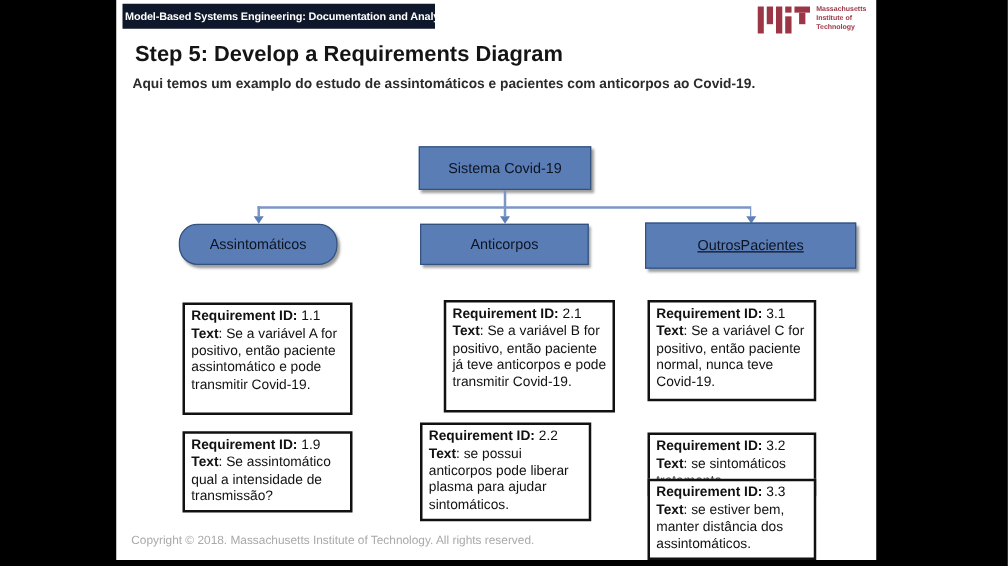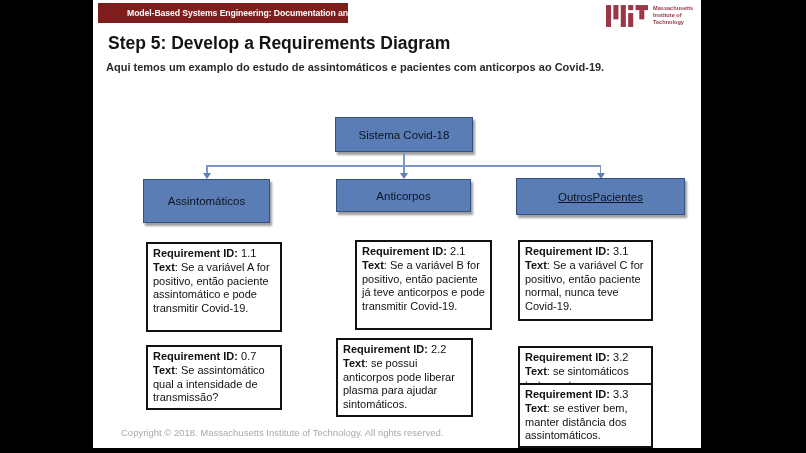--- a/index.html
+++ b/index.html
@@ -1,37 +1,37 @@
 <!DOCTYPE html>
 <html><head>
 <meta charset="utf-8">
 <style>
   html,body{margin:0;padding:0;background:#000;}
   .stage{position:relative;width:806px;height:453px;background:#000;overflow:hidden;
          font-family:"Liberation Sans","DejaVu Sans",sans-serif;}
   .slide{position:absolute;left:93px;top:0;width:608px;height:448px;background:#fff;}
 
   
-  .green-bar{position:absolute;left:5px;top:3px;width:250px;height:20px;background:#7f1d1d;
-             display:flex;align-items:center;padding-left:29px;box-sizing:border-box;}
+  .green-bar{position:absolute;left:5px;top:3px;width:250px;height:20px;background:#0f172a;
+             display:flex;align-items:center;padding-left:2px;box-sizing:border-box;}
   .green-bar span{color:#fff;font-weight:bold;font-size:8.7px;letter-spacing:-0.1px;white-space:nowrap;}
   .mit{position:absolute;left:513px;top:4px;width:95px;height:24px;}
   .mit svg{position:absolute;left:0;top:1px;}
   .mit-text{position:absolute;left:47px;top:1px;color:#9b3646;font-weight:bold;
             font-size:5.6px;line-height:7px;white-space:nowrap;}
 
   .title{position:absolute;left:15px;top:33px;margin:0;font-size:17.5px;font-weight:bold;color:#141414;}
   .subtitle{position:absolute;left:13px;top:61px;margin:0;font-size:11px;color:#2b2b2b;font-weight:bold;}
 
   
   .node{position:absolute;background:#5b7db5;border:1.5px solid #33527e;box-sizing:border-box;
         display:flex;align-items:center;justify-content:center;
         font-size:11.5px;color:#0c1422;box-shadow:2px 2.5px 2px rgba(40,40,40,0.45);}
   .node-root{left:242px;top:117px;width:138px;height:35px;}
-  .node-a{left:50px;top:179px;width:127px;height:44px;}
+  .node-a{left:50px;top:179px;width:127px;height:33px;border-radius:15px;}
   .node-b{left:243px;top:179px;width:135px;height:33px;}
   .node-c{left:423px;top:178px;width:169px;height:37px;text-decoration:underline;}
 
   
   .cline{position:absolute;background:#7b97c6;}
   .stub{left:310px;top:152px;width:1.5px;height:14px;}
   .hline{left:113px;top:165px;width:394px;height:1.5px;}
   .drop1{left:113px;top:165px;width:1.5px;height:8px;}
   .drop2{left:310px;top:165px;width:1.5px;height:8px;}
   .drop3{left:506.5px;top:165px;width:1.5px;height:8px;}
@@ -44,21 +44,21 @@
        padding:3px 5px;font-size:11px;line-height:13.8px;color:#111;}
   .req .b{font-weight:bold;}
   .r11{left:53px;top:242px;width:136px;min-height:90px;}
   .r12{left:53px;top:345px;width:136px;min-height:63px;}
   .r21{left:243px;top:240px;width:137px;min-height:90px;margin-left:19px;}
   .r22{left:243px;top:338px;width:137px;min-height:79px;}
   .r31{left:425px;top:240px;width:135px;min-height:81px;}
   .r32{left:425px;top:346px;width:135px;min-height:50px;}
   .r33{left:425px;top:383px;width:135px;min-height:63px;}
 
-  .footer{position:absolute;left:28px;top:427px;margin:0;font-size:9.5px;color:#a9a9a9;}
+  .footer{position:absolute;left:12px;top:427px;margin:0;font-size:9.5px;color:#a9a9a9;}
 </style>
 </head>
 <body>
 
 <div class="stage">
   <div class="slide">
 
     <div class="green-bar">
       <span>Model-Based Systems Engineering: Documentation and Analysis</span>
     </div>
@@ -80,41 +80,41 @@
       <div class="mit-text">
         <div>Massachusetts</div>
         <div>Institute of</div>
         <div>Technology</div>
       </div>
     </div>
 
     <h1 class="title">Step 5: Develop a Requirements Diagram</h1>
     <p class="subtitle">Aqui temos um examplo do estudo de assintomáticos e pacientes com anticorpos ao Covid-19.</p>
 
-    <div class="node node-root">Sistema Covid-18</div>
+    <div class="node node-root">Sistema Covid-19</div>
 
     <div class="cline stub"></div>
     <div class="cline hline"></div>
     <div class="cline drop1"></div>
     <div class="cline drop2"></div>
     <div class="cline drop3"></div>
     <div class="arrow arr1"></div>
     <div class="arrow arr2"></div>
     <div class="arrow arr3"></div>
 
     <div class="node node-a">Assintomáticos</div>
     <div class="node node-b">Anticorpos</div>
     <div class="node node-c">OutrosPacientes</div>
 
     <div class="req r11">
       <div><span class="b">Requirement ID:</span><span> 1.1</span></div>
       <div><span class="b">Text</span><span>: Se a variável A for positivo, então paciente assintomático e pode transmitir Covid-19.</span></div>
     </div>
     <div class="req r12">
-      <div><span class="b">Requirement ID:</span><span> 0.7</span></div>
+      <div><span class="b">Requirement ID:</span><span> 1.9</span></div>
       <div><span class="b">Text</span><span>: Se assintomático qual a intensidade de transmissão?</span></div>
     </div>
 
     <div class="req r21">
       <div><span class="b">Requirement ID:</span><span> 2.1</span></div>
       <div><span class="b">Text</span><span>: Se a variável B for positivo, então paciente já teve anticorpos e pode transmitir Covid-19.</span></div>
     </div>
     <div class="req r22">
       <div><span class="b">Requirement ID:</span><span> 2.2</span></div>
       <div><span class="b">Text</span><span>: se possui anticorpos pode liberar plasma para ajudar sintomáticos.</span></div>

